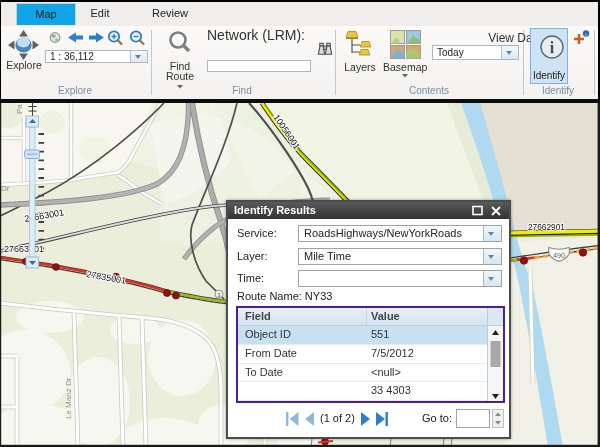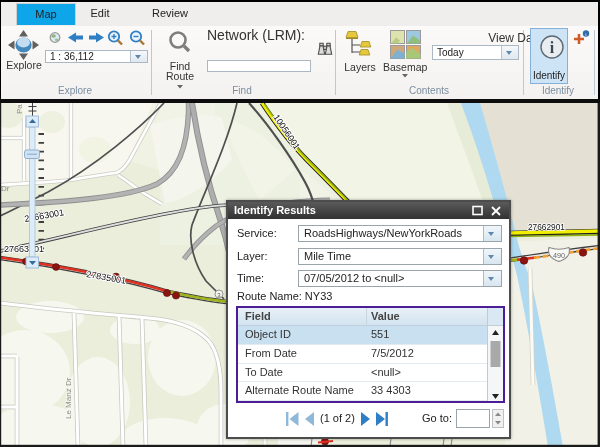--- a/index.html
+++ b/index.html
@@ -340,21 +340,20 @@
       </div>
    <div class="dlab" style="left:9px;top:48px;">Layer:</div>
    <div class="dcombo" style="top:46px;">
         <span class="t">Mile Time</span>
         <span class="btn">
           <span class="arr" style="left:4px;top:6px;"></span>
         </span>
       </div>
    <div class="dlab" style="left:9px;top:70px;">Time:</div>
    <div class="dcombo" style="top:68px;">
-        <span class="t">07/05/2012 to &lt;null&gt;</span>
         <span class="btn">
           <span class="arr" style="left:4px;top:6px;"></span>
         </span>
       </div>
    <div class="dlab" style="left:9px;top:88px;">Route Name: NY33</div>
    <div id="dtable">
      <div id="thead">
           <span class="c1" style="position:absolute;left:7px;top:2px;">Field</span>
           <span style="position:absolute;left:133px;top:2px;">Value</span>
           <span style="position:absolute;left:128px;top:0;width:1px;height:17px;background:#c9d5dd;"></span>
@@ -365,21 +364,20 @@
         </div>
      <div class="trow" style="top:36.4px;border-top:1px solid #e2ebf2;">
           <span class="c1">From Date</span>
           <span class="c2">7/5/2012</span>
         </div>
      <div class="trow" style="top:54.8px;border-top:1px solid #e2ebf2;">
           <span class="c1">To Date</span>
           <span class="c2">&lt;null&gt;</span>
         </div>
      <div class="trow" style="top:73.2px;border-top:1px solid #e2ebf2;">
-          <span class="c1">Alternate Route Name</span>
           <span class="c2">33 4303</span>
         </div>
      <div class="trow" style="top:91.6px;border-top:1px solid #e2ebf2;"></div>
      <div id="tscroll">
        <div style="position:absolute;left:0;top:0;width:15px;height:17px;background:#d9e8f2;border-bottom:1px solid #c2cfd8;"></div>
        <svg width="15" height="95" viewBox="0 0 15 95" style="position:absolute;left:0;top:0;">
          <path d="M4,27 L11,27 L7.5,22 Z" fill="#222"></path>
          <rect x="2.5" y="33" width="10" height="26" fill="#a9a9a9"></rect>
          <path d="M4,86 L11,86 L7.5,91 Z" fill="#222"></path>
        </svg>

